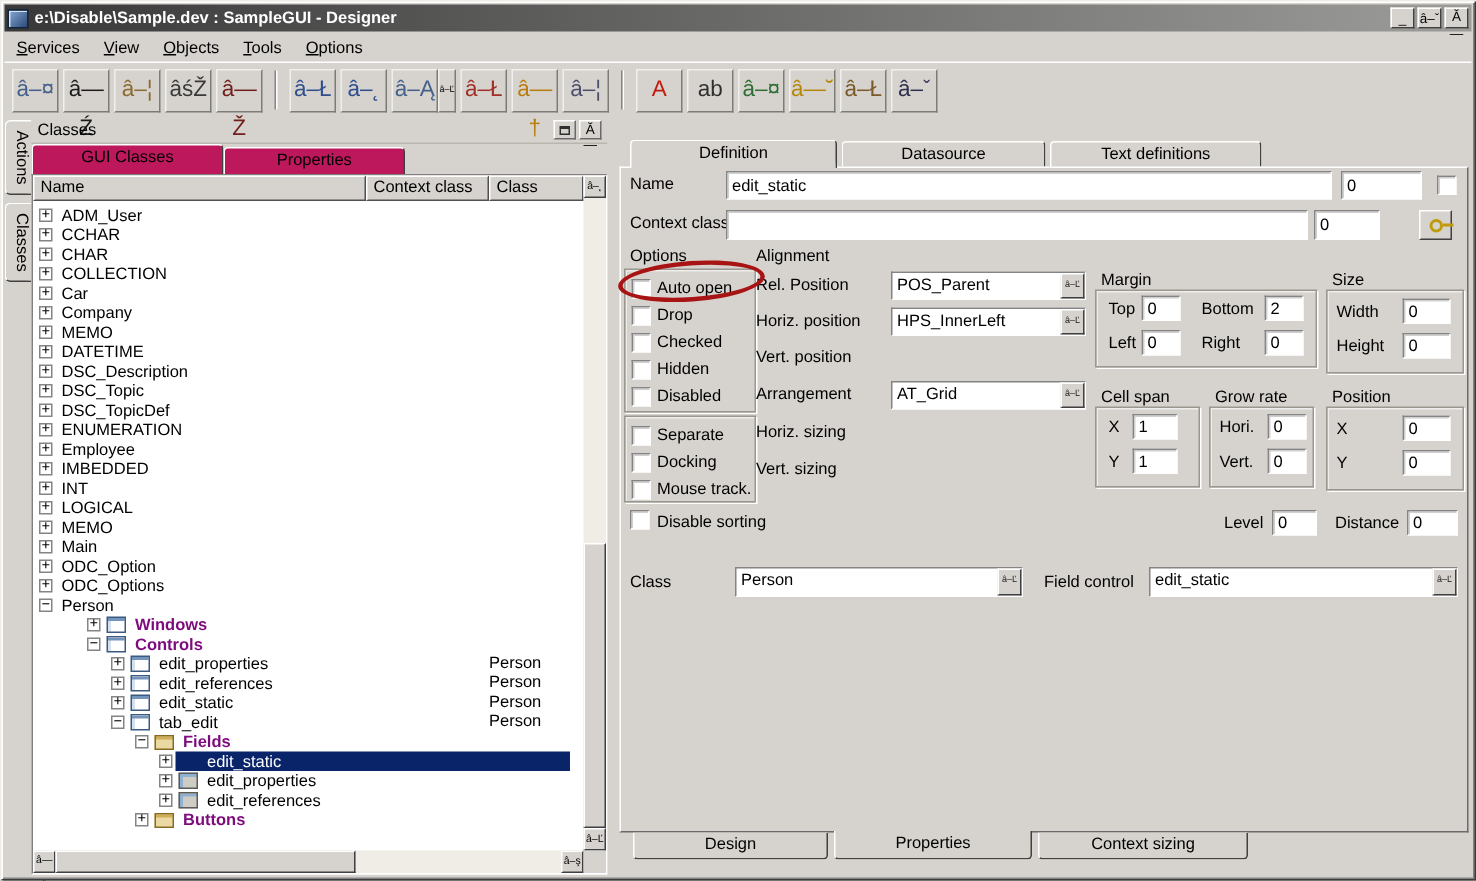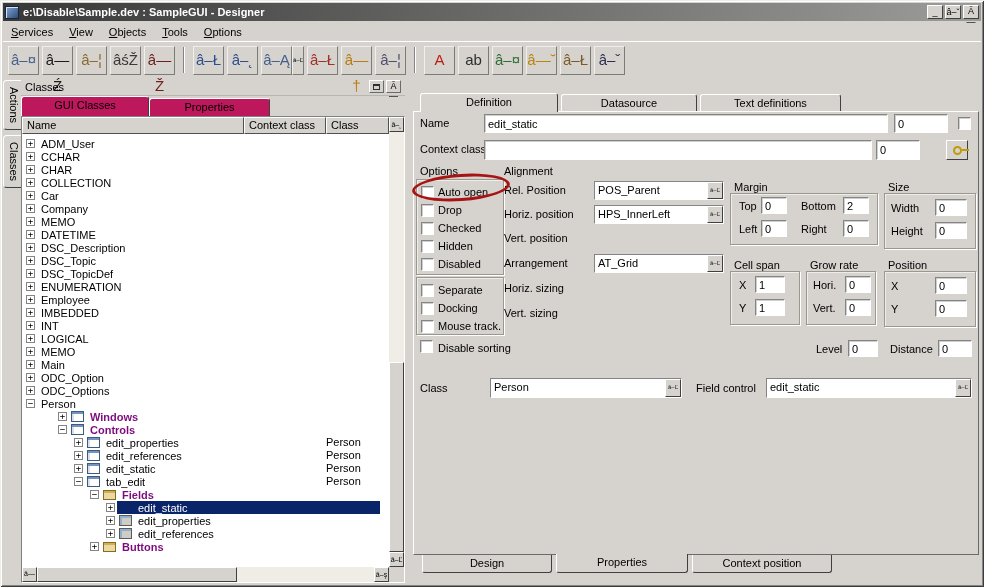--- a/index.html
+++ b/index.html
@@ -450,21 +450,21 @@
     </span>
     <span class="flabel" style="left:284px;top:291px">Field control</span>
     <span class="dropdown" style="left:354px;top:287px;width:206px;height:20px">
       <span class="dd-value">edit_static</span>
       <span class="dd-btn">â–Ľ</span>
     </span>
 
     <div class="rp-bottom-tabs">
       <div class="btab" style="width:130px">Design</div>
       <div class="btab active" style="width:132px">Properties</div>
-      <div class="btab" style="width:140px">Context position</div>
+      <div class="btab" style="width:140px">Context sizing</div>
     </div>
   <span class="flabel" style="left: 92px; top: 93px;">Rel. Position</span>
       <span class="dropdown" style="left: 182px; top: 90px; width: 130px;">
         <span class="dd-value">POS_Parent</span>
         <span class="dd-btn">â–Ľ</span>
       </span>
       <span class="flabel" style="left: 92px; top: 117px;">Horiz. position</span>
       <span class="dropdown" style="left: 182px; top: 114px; width: 130px;">
         <span class="dd-value">HPS_InnerLeft</span>
         <span class="dd-btn">â–Ľ</span>

